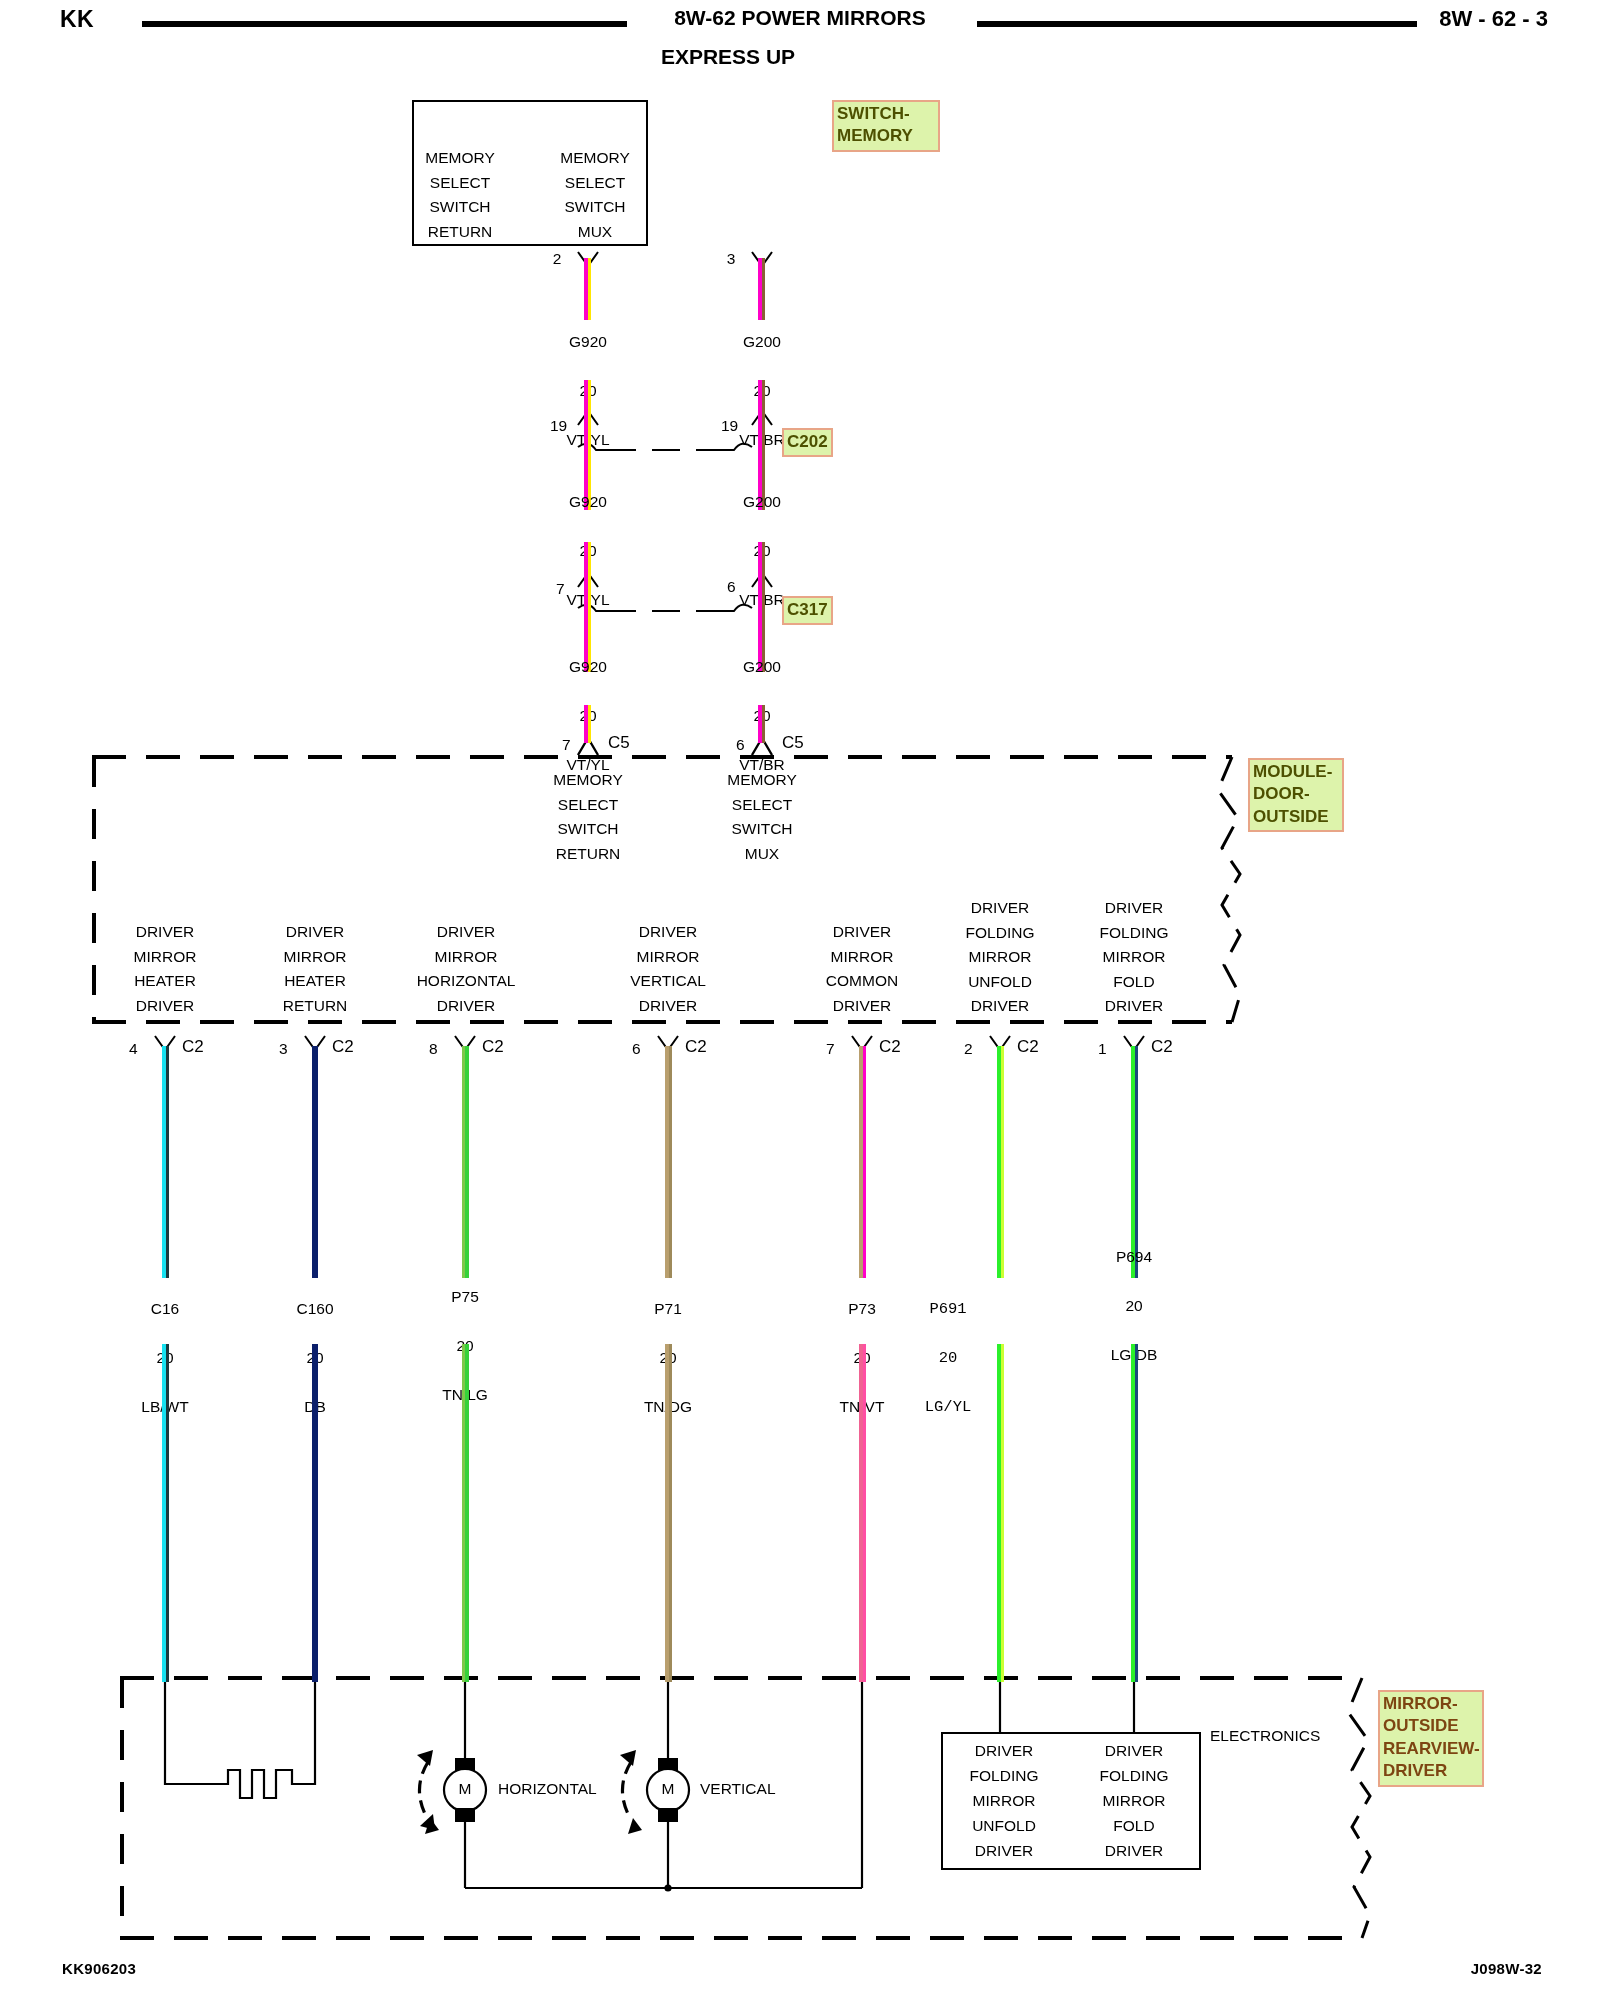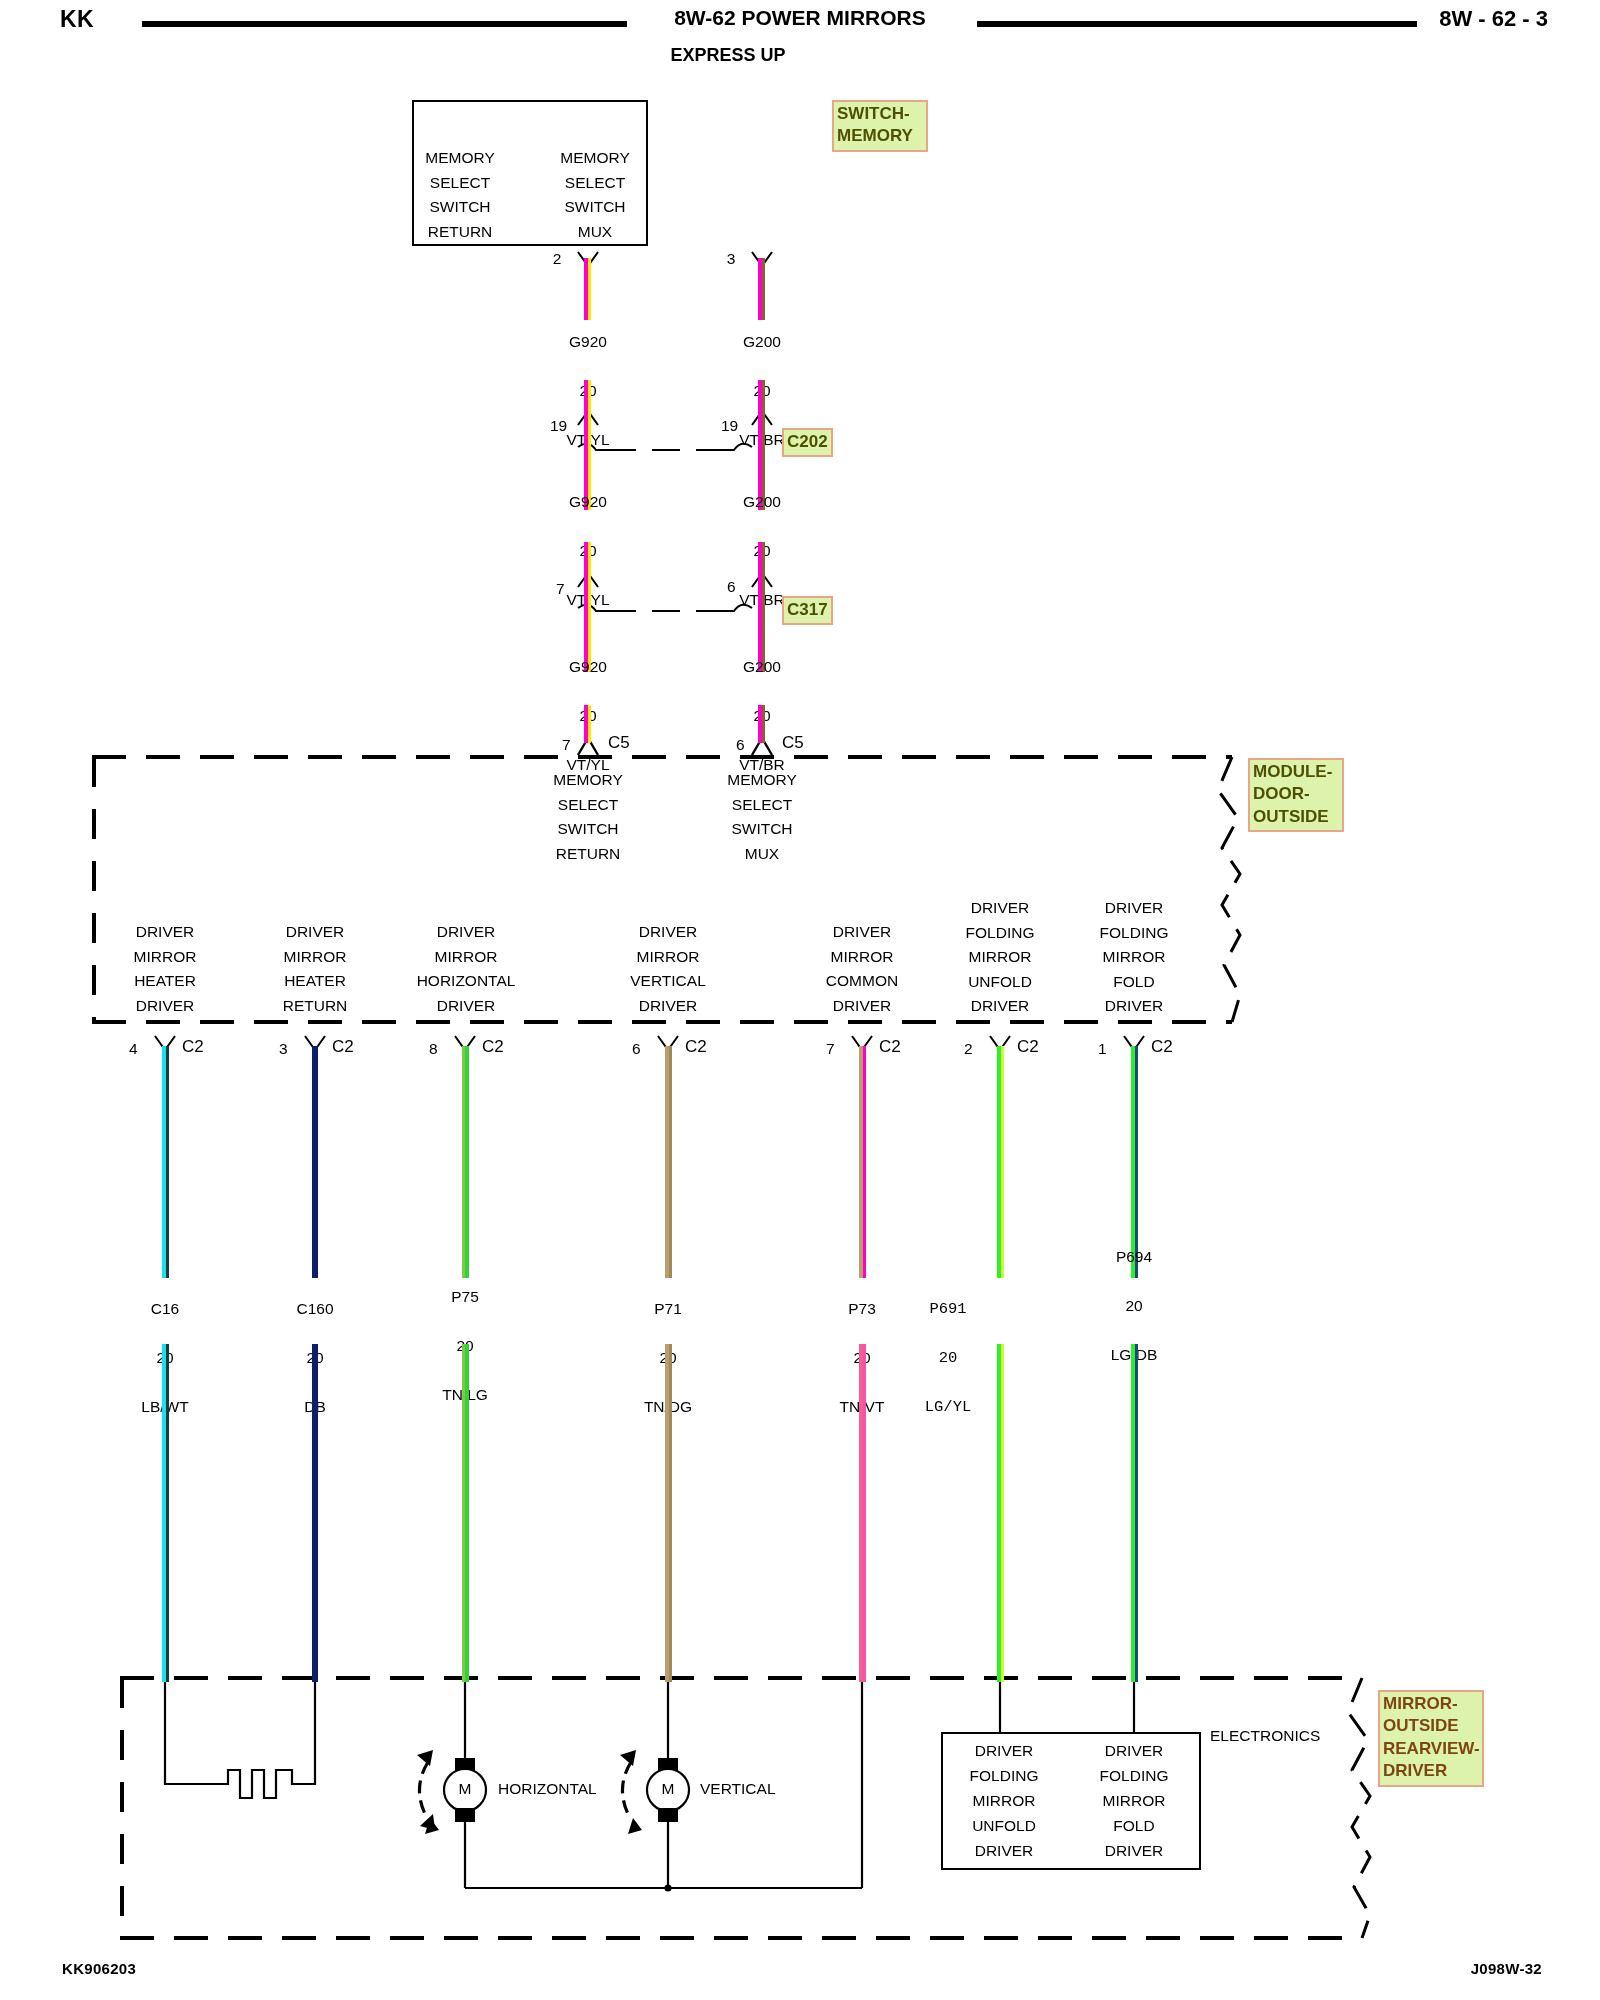--- a/index.html
+++ b/index.html
@@ -8,21 +8,21 @@
     width:1600px; height:2000px; position:relative;
     font-family:"Liberation Sans", sans-serif;
     color:#000; overflow:hidden;
   }
   .abs { position:absolute; }
 
   
   #hdr-kk { left:60px; top:6px; font-size:23px; font-weight:bold; letter-spacing:0.5px; }
   #hdr-rule-l { left:142px; top:21px; width:485px; height:6px; background:#000; }
   #hdr-title { left:0; top:6px; width:1600px; text-align:center; font-size:21px; font-weight:bold; }
-  #hdr-sub  { left:0; top:45px; width:1456px; text-align:center; font-size:18px; font-weight:bold; }
+  #hdr-sub  { left:0; top:45px; width:1456px; text-align:center; font-size:21px; font-weight:bold; }
   #hdr-rule-r { left:977px; top:21px; width:440px; height:6px; background:#000; }
   #hdr-page { right:52px; top:6px; font-size:22px; font-weight:bold; }
 
   
   #ft-l { left:62px; top:1960px; font-size:15px; font-weight:bold; letter-spacing:0.3px;}
   #ft-r { right:58px; top:1960px; font-size:15px; font-weight:bold; letter-spacing:0.3px;}
 
   
   .tag {
     background:#ddf3ab; border:2px solid #e8a587; color:#4d5000;
@@ -61,21 +61,21 @@
 
 <div class="abs pinlabel" style="left:400px; top:146px; width:120px;">MEMORY
 SELECT
 SWITCH
 RETURN</div>
 <div class="abs pinlabel" style="left:535px; top:146px; width:120px;">MEMORY
 SELECT
 SWITCH
 MUX</div>
 
-<div class="abs tag" style="left:832px; top:100px; width:96px;">SWITCH-
+<div class="abs tag" style="left:832px; top:100px; width:108px;">SWITCH-
 MEMORY</div>
 
 <div class="abs small ctr" style="left:544px; top:250px; width:26px;">2</div>
 <div class="abs small ctr" style="left:718px; top:250px; width:26px;">3</div>
 
 <svg width="1600" height="2000">
 
   <polyline points="578,252 588,266 598,252" fill="none" stroke="#000" stroke-width="2"></polyline>
   <polyline points="752,252 762,266 772,252" fill="none" stroke="#000" stroke-width="2"></polyline>
 

